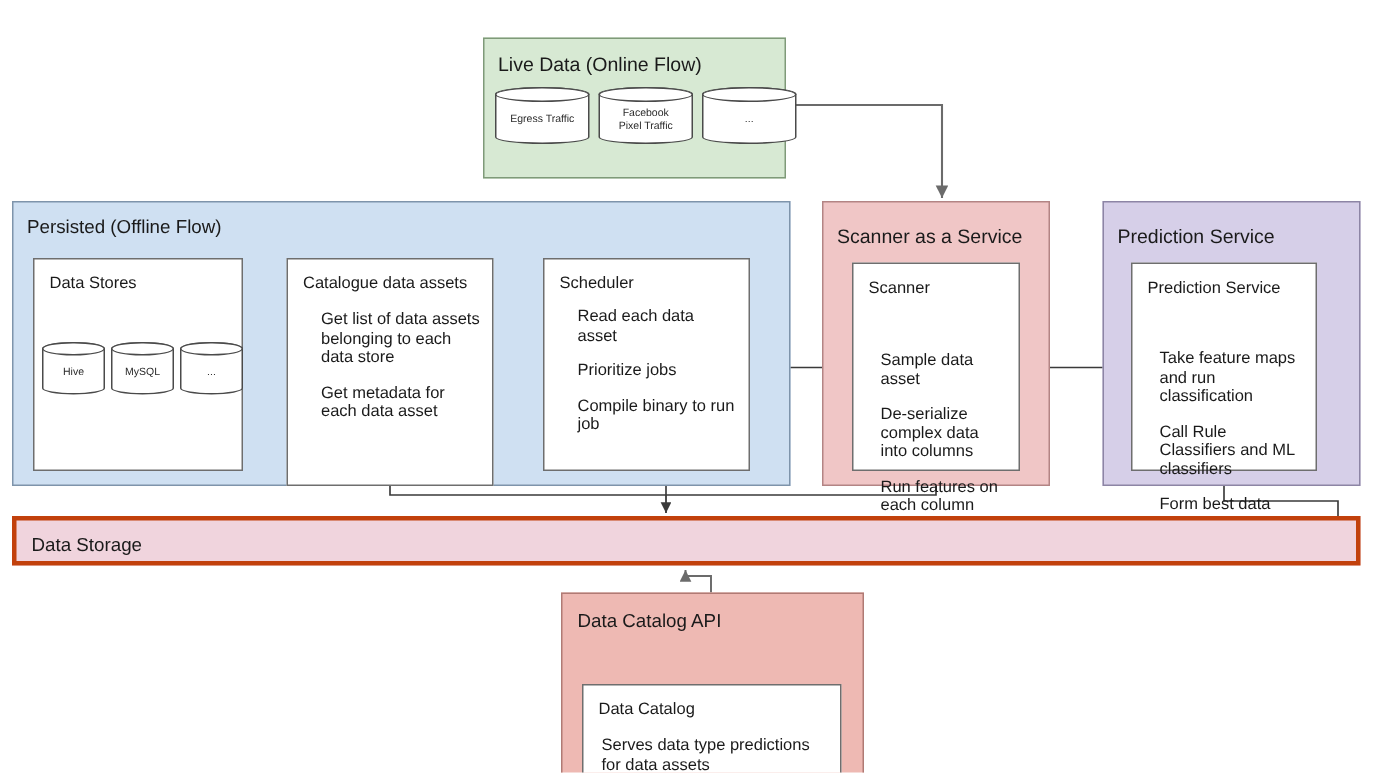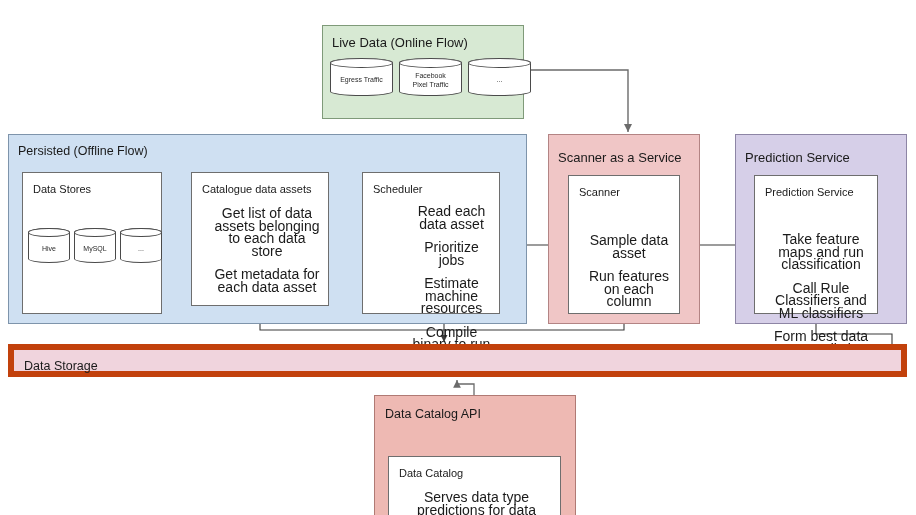--- a/index.html
+++ b/index.html
@@ -69,21 +69,21 @@
     background: #eeb9b3;
     border-color: #b07a74;
   }
   .grp-catalogapi > .group-title { left: 10px; top: 12px; font-size: 12.5px; }
 
   
   .storage-bar {
     position: absolute;
     left: 8px; top: 332px; width: 899px; height: 33px;
     background: #f0d4dd;
-    border: 6px solid #c2410c;
+    border: 3px solid #c2410c;
     box-sizing: border-box;
   }
   .storage-bar .group-title {
     left: 10px; top: 10px; font-size: 12.5px;
   }
 
   
   .card {
     position: absolute;
     box-sizing: border-box;
@@ -96,29 +96,28 @@
     font-size: 11px;
     color: #1a1a1a;
     white-space: nowrap;
   }
   .bullets {
     position: absolute;
     left: 22px; top: 34px;
     right: 8px;
   }
   .bullet {
-    font-size: 14px;
+    font-size: 11px;
     line-height: 12.5px;
     color: #1a1a1a;
     margin-bottom: 11px;
-    text-align: center;
   }
 
   .card-datastores   { left: 22px;  top: 160px; width: 140px; height: 142px; }
-  .card-catalogue    { left: 191px; top: 160px; width: 138px; height: 134px; }
+  .card-catalogue    { left: 191px; top: 160px; width: 138px; height: 152px; }
   .card-scheduler    { left: 362px; top: 160px; width: 138px; height: 142px; }
   .card-scanner      { left: 568px; top: 163px; width: 112px; height: 139px; }
   .card-prediction   { left: 754px; top: 163px; width: 124px; height: 139px; }
   .card-datacatalog  { left: 388px; top: 420px; width: 173px; height: 72px; margin-top: 24px; }
 
   .card-datacatalog .bullets { left: 12px; top: 34px; }
 
   
   .cyl-row {
     position: absolute;
@@ -248,35 +247,35 @@
   <div class="card card-catalogue">
     <div class="card-title">Catalogue data assets</div>
     <div class="bullets">
       <div class="bullet">Get list of data assets belonging to each data store</div>
       <div class="bullet">Get metadata for each data asset</div>
     </div>
   </div>
 
   <div class="card card-scheduler">
     <div class="card-title">Scheduler</div>
-    <div class="bullets" style="top:32px;margin-left:27px;">
+    <div class="bullets" style="top:32px;">
       <div class="bullet">Read each data asset</div>
       <div class="bullet">Prioritize jobs</div>
-      <div class="bullet">Estimate machine resources</div>
       <div class="bullet">Compile binary to run job</div>
     </div>
   </div>
 
   <div class="group grp-scanner">
     <div class="group-title">Scanner as a Service</div>
   </div>
   <div class="card card-scanner">
     <div class="card-title">Scanner</div>
     <div class="bullets" style="left:18px; top:32px;margin-top:26px;">
       <div class="bullet">Sample data asset</div>
+      <div class="bullet">De-serialize complex data into columns</div>
       <div class="bullet">Run features on each column</div>
     </div>
   </div>
 
   <div class="group grp-prediction">
     <div class="group-title">Prediction Service</div>
   </div>
   <div class="card card-prediction">
     <div class="card-title">Prediction Service</div>
     <div class="bullets" style="left:18px; top:32px;margin-top:25px;">

